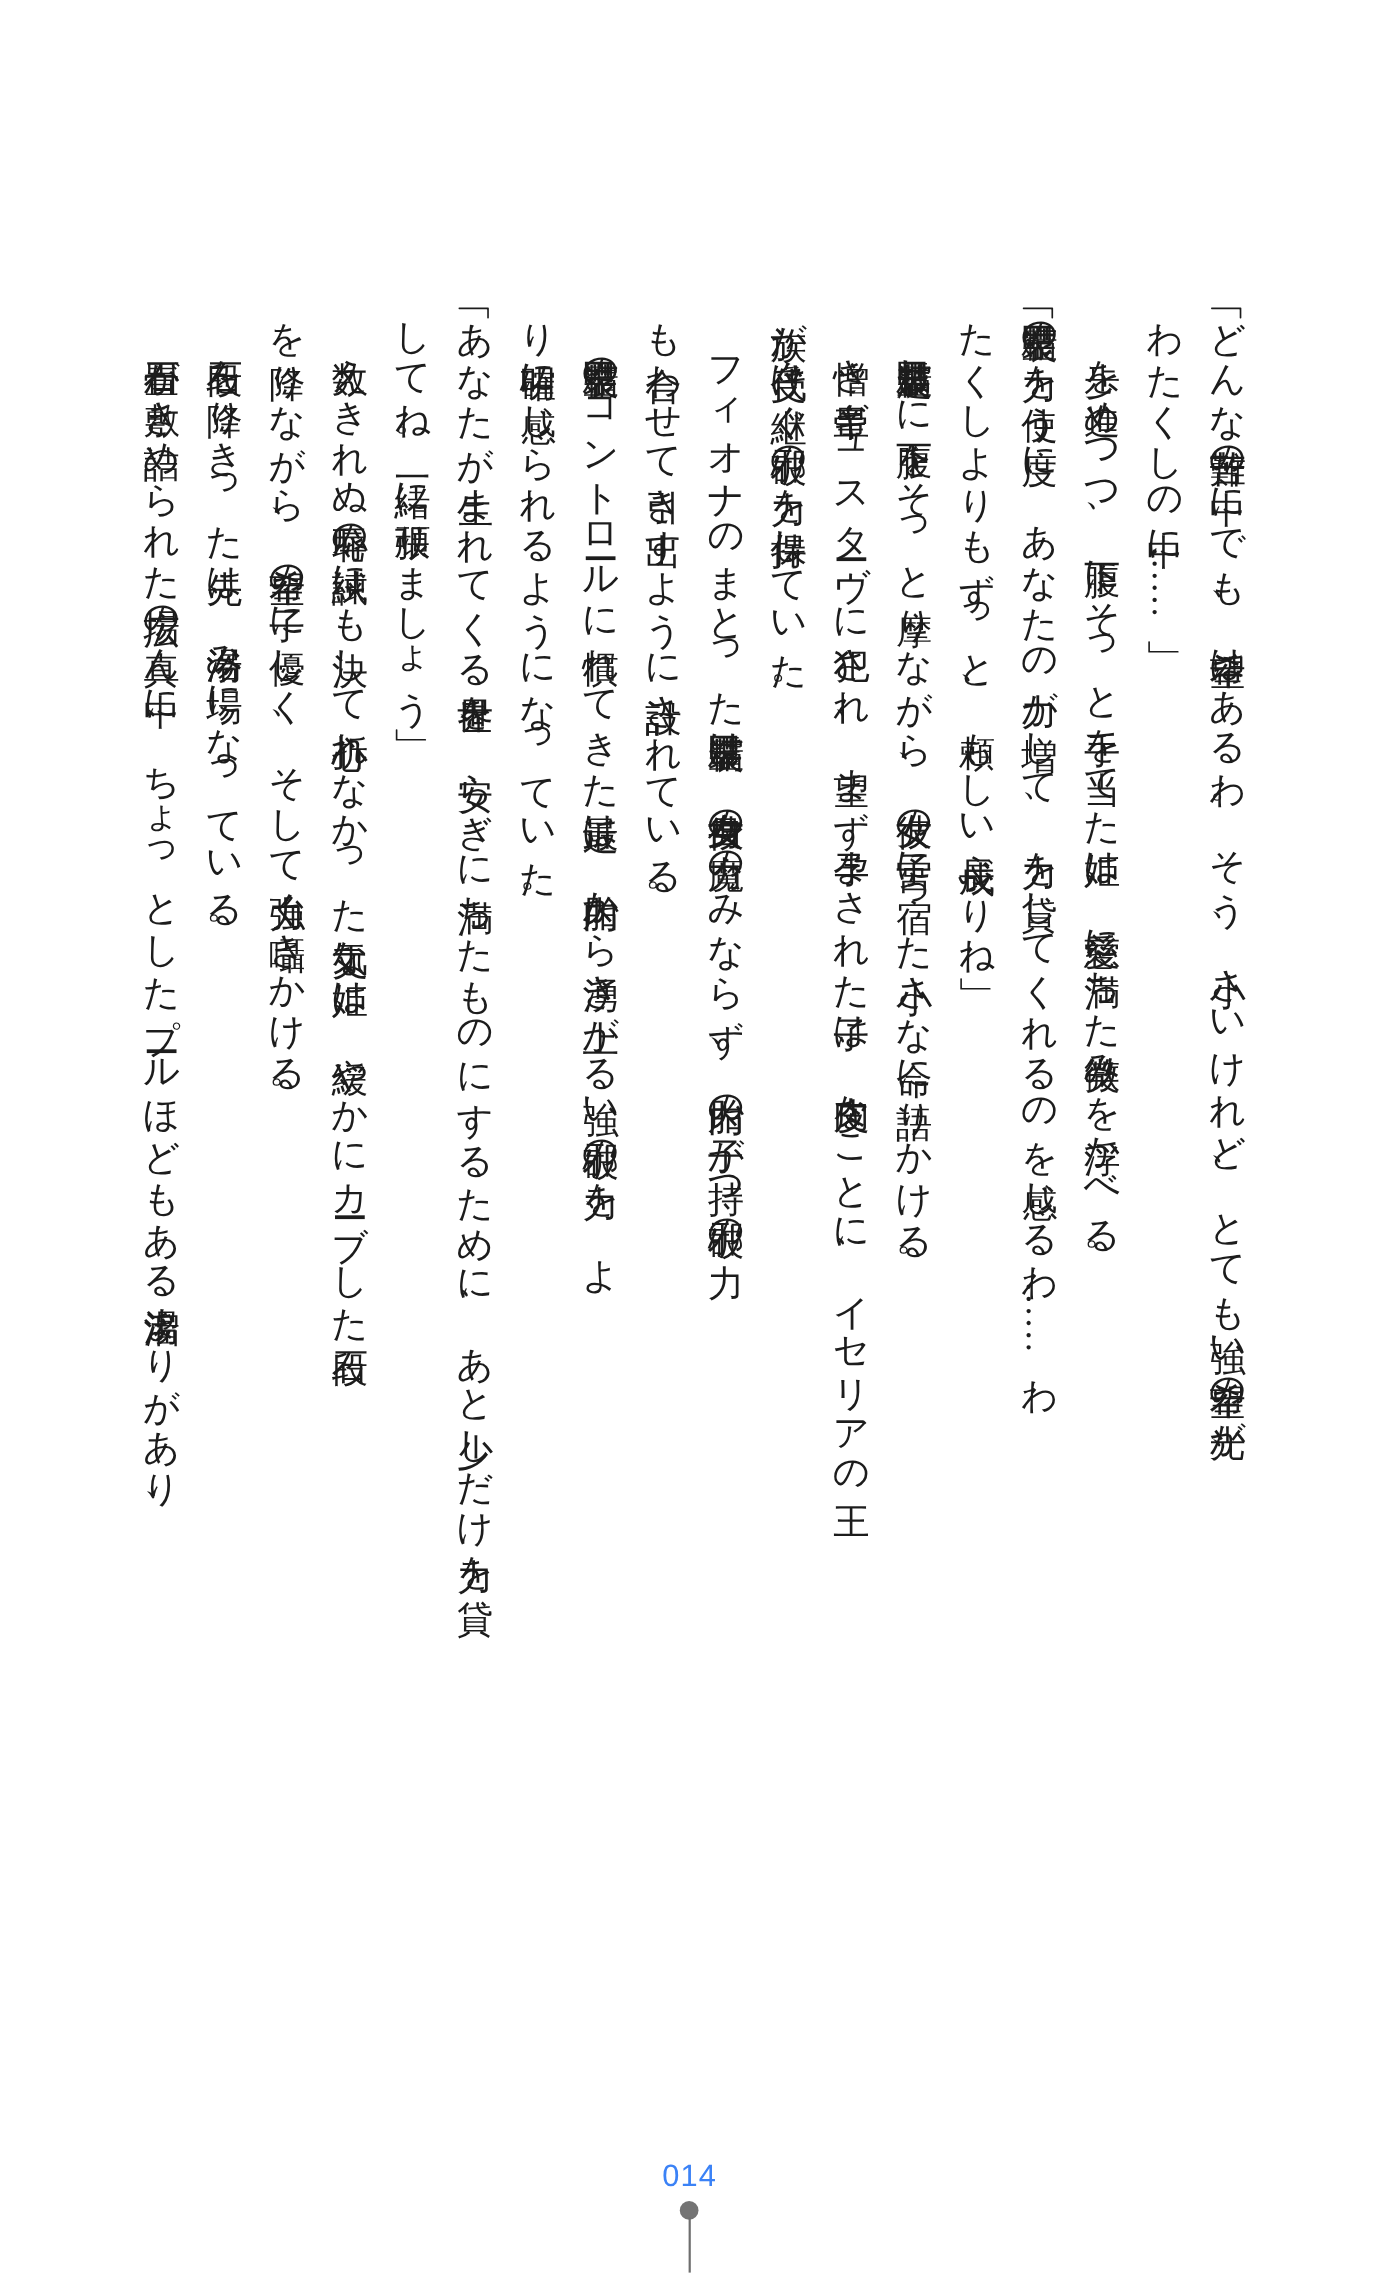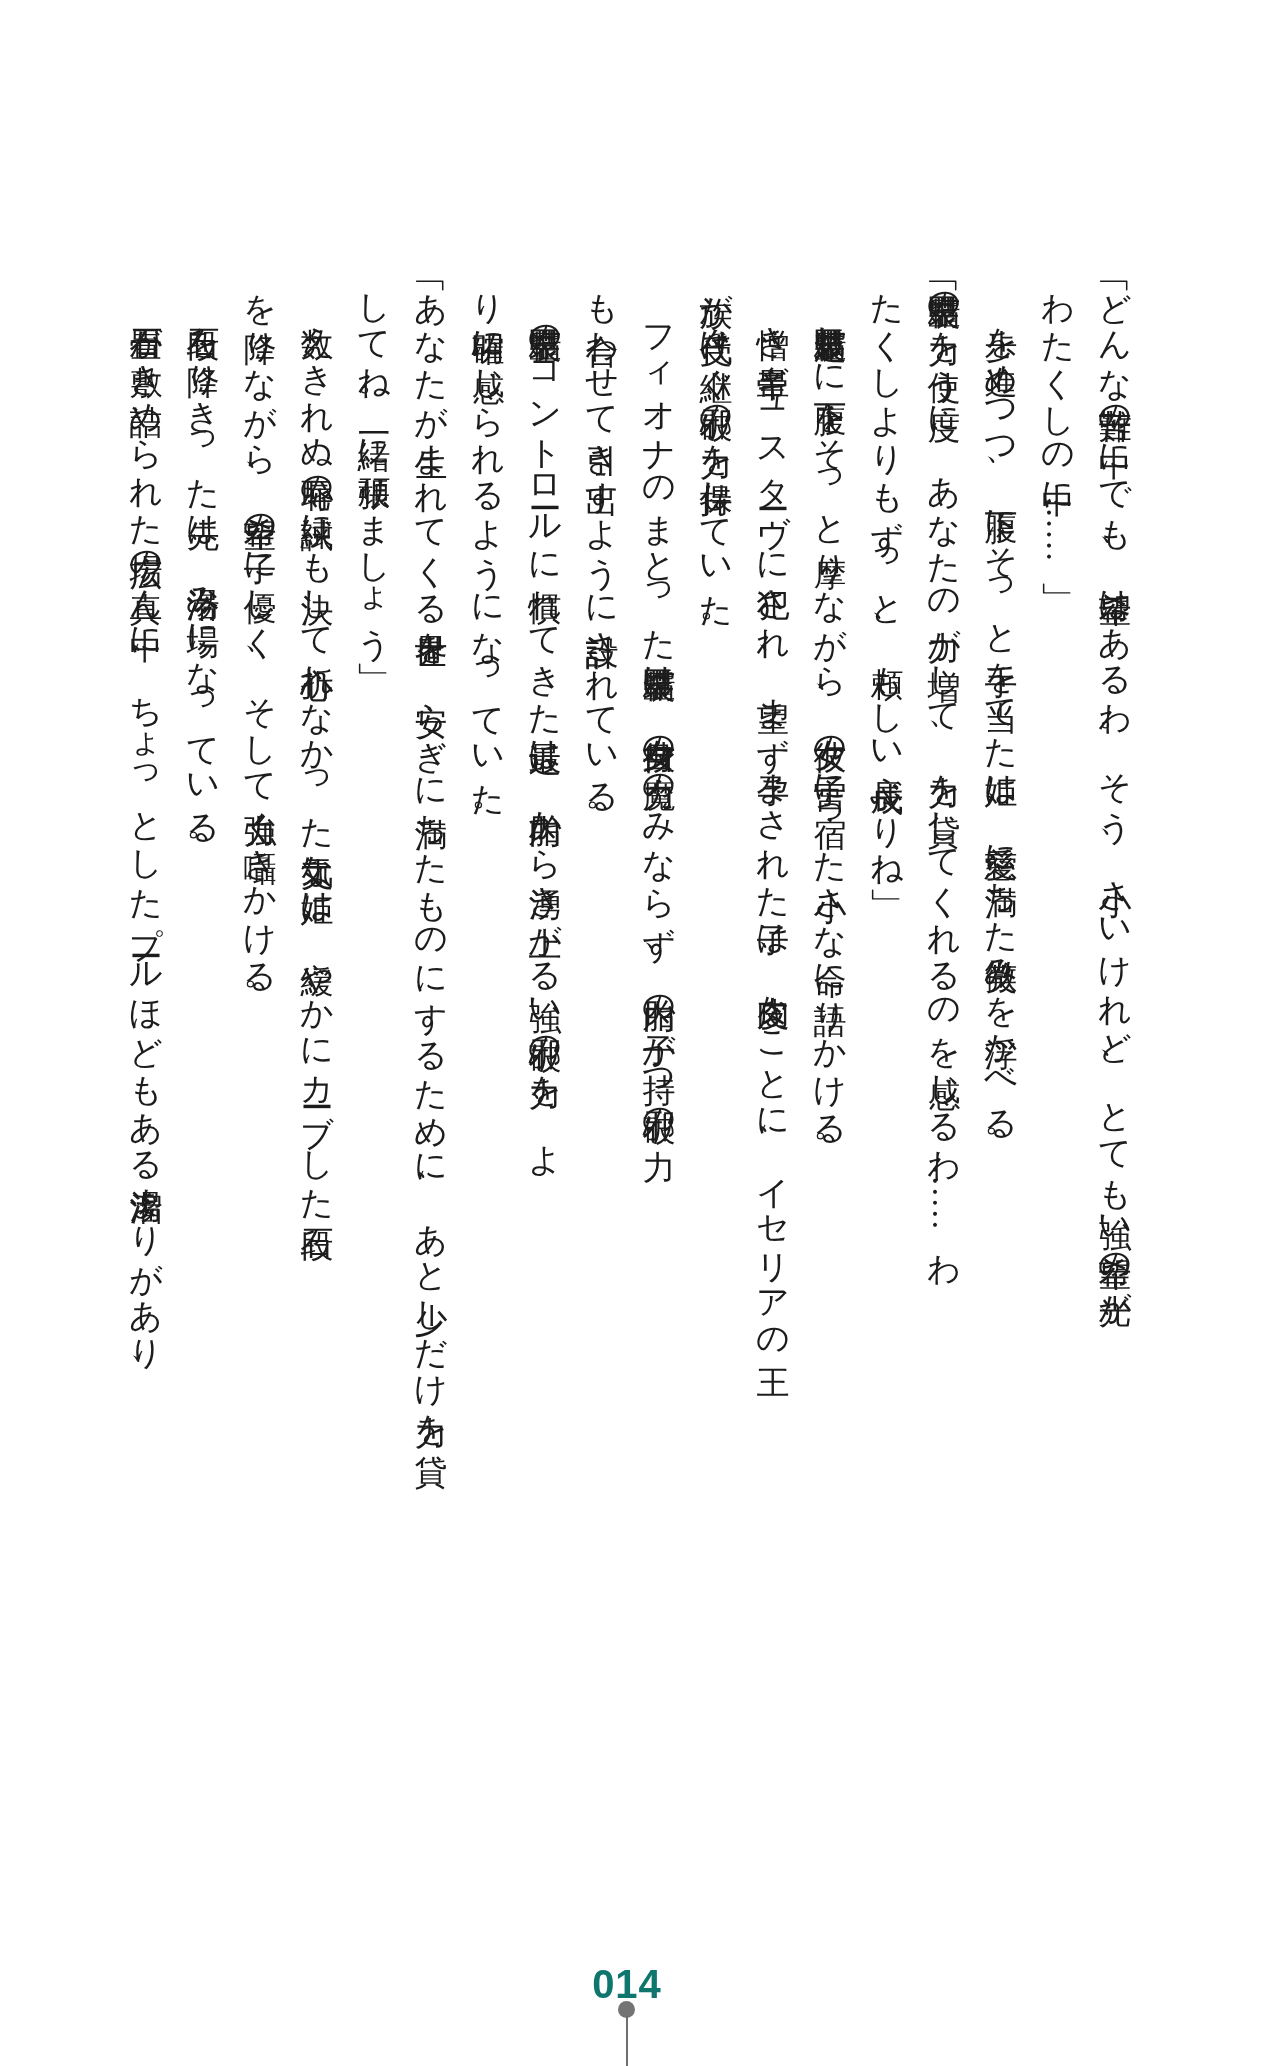--- a/index.html
+++ b/index.html
@@ -36,23 +36,23 @@
     white-space: nowrap;    
   }
   
   .page-number {
     position: absolute;
     top: 1962px;
     left: 563px;
     width: 128px;
     text-align: center;
     font-family: "Liberation Sans", "DejaVu Sans", sans-serif;
-    font-size: 40px;
-    font-weight: 700;
-    color: #0f766e;
+    font-size: 28px;
+    font-weight: 400;
+    color: #3b82f6;
     letter-spacing: 1px;
   }
   .footer-dot {
     position: absolute;
     left: 618px;
     top: 2001px;
     width: 17px;
     height: 17px;
     border-radius: 50%;
     background: #747474;

